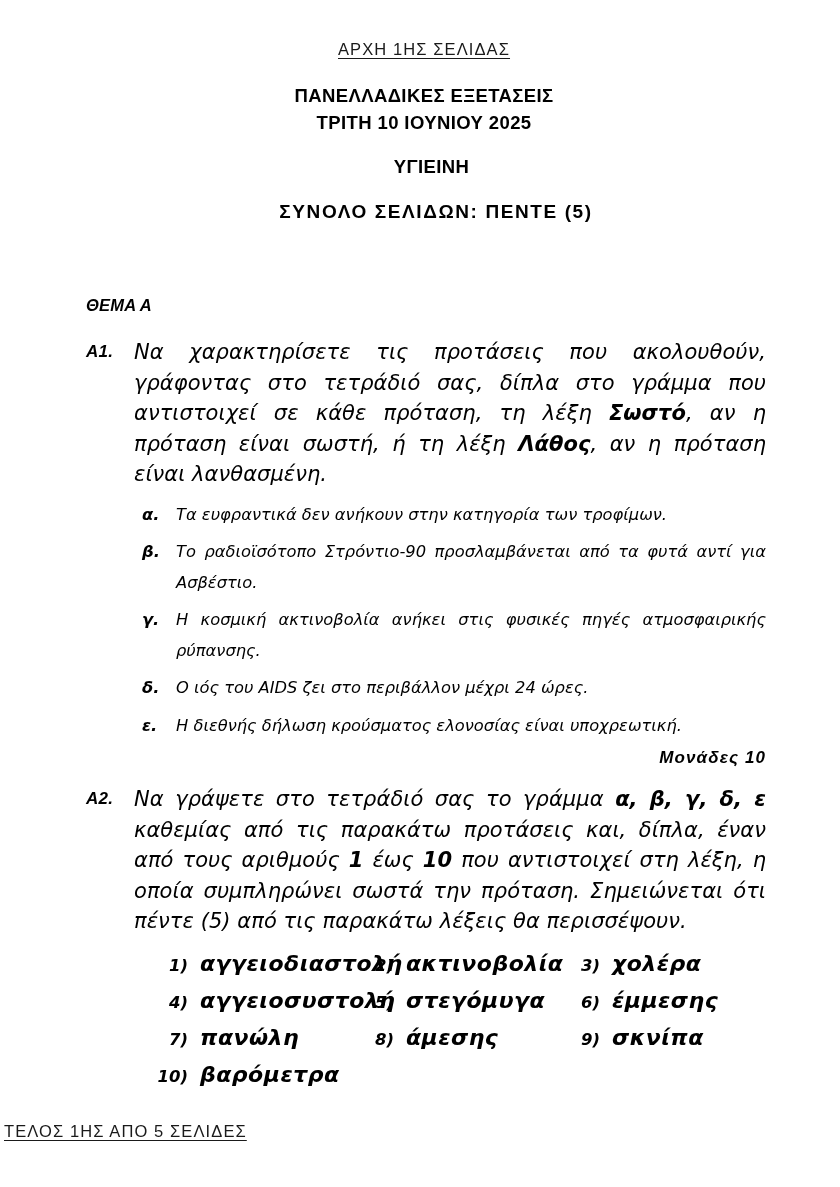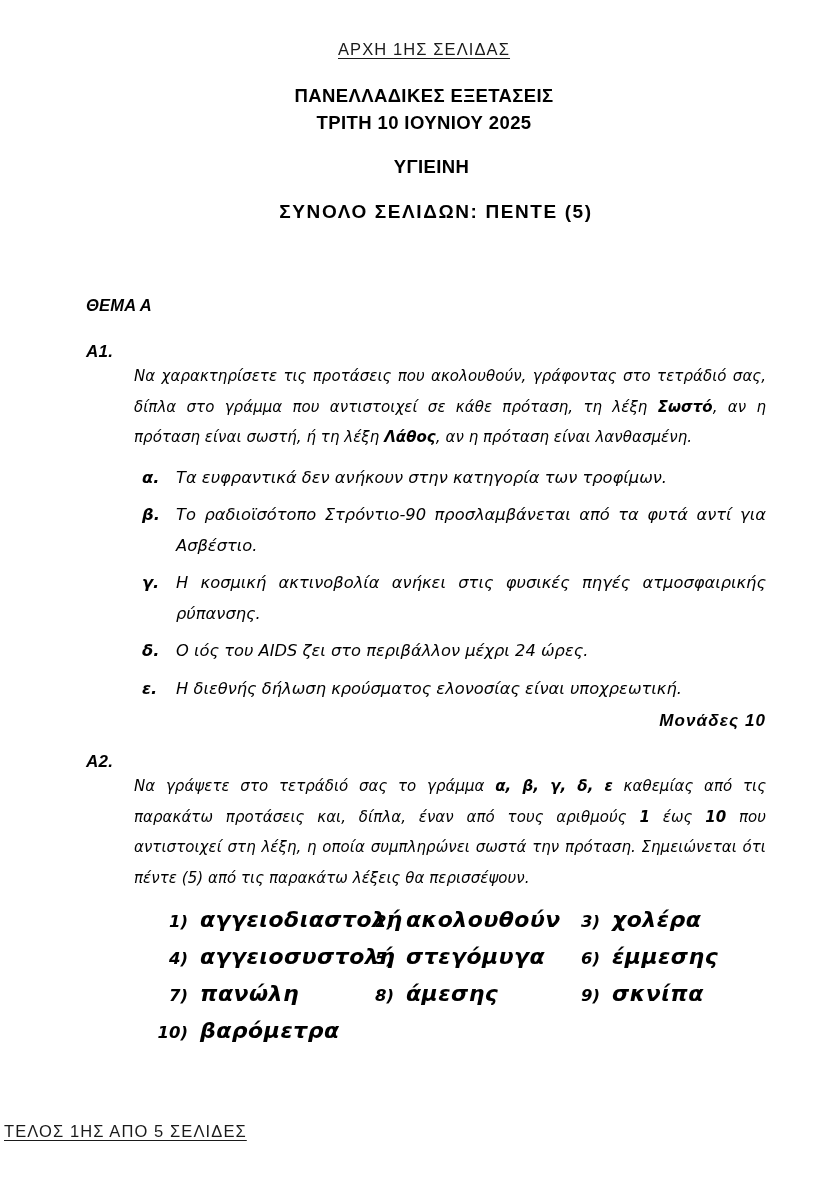--- a/index.html
+++ b/index.html
@@ -110,26 +110,25 @@
     flex: 0 0 48px;
     font-family: "Liberation Sans", sans-serif;
     font-weight: bold;
     font-size: 17px;
     line-height: 30.5px;
     letter-spacing: 0.3px;
   }
   .q-text {
     flex: 1 1 auto;
     font-family: "DejaVu Sans", sans-serif;
-    font-size: 15px;
+    font-size: 21px;
     line-height: 30.5px;
     text-align: justify;
     text-justify: inter-word;
     letter-spacing: 0.05px;
-    margin-top: 24px;
   }
   .q-text b { font-weight: bold; }
 
   
   .subs {
     margin: 10px 0 0 56px;
     width: 624px;
   }
   .sub {
     display: flex;
@@ -273,21 +272,21 @@
     </div>
 
     <div class="word-grid">
       <div class="wg-row">
         <div class="wg-cell">
           <span class="wg-num">1)</span>
           <span class="wg-word">αγγειοδιαστολή</span>
         </div>
         <div class="wg-cell">
           <span class="wg-num">2)</span>
-          <span class="wg-word">ακολουθούν</span>
+          <span class="wg-word">ακτινοβολία</span>
         </div>
         <div class="wg-cell">
           <span class="wg-num">3)</span>
           <span class="wg-word">χολέρα</span>
         </div>
       </div>
       <div class="wg-row">
         <div class="wg-cell">
           <span class="wg-num">4)</span>
           <span class="wg-word">αγγειοσυστολή</span>

